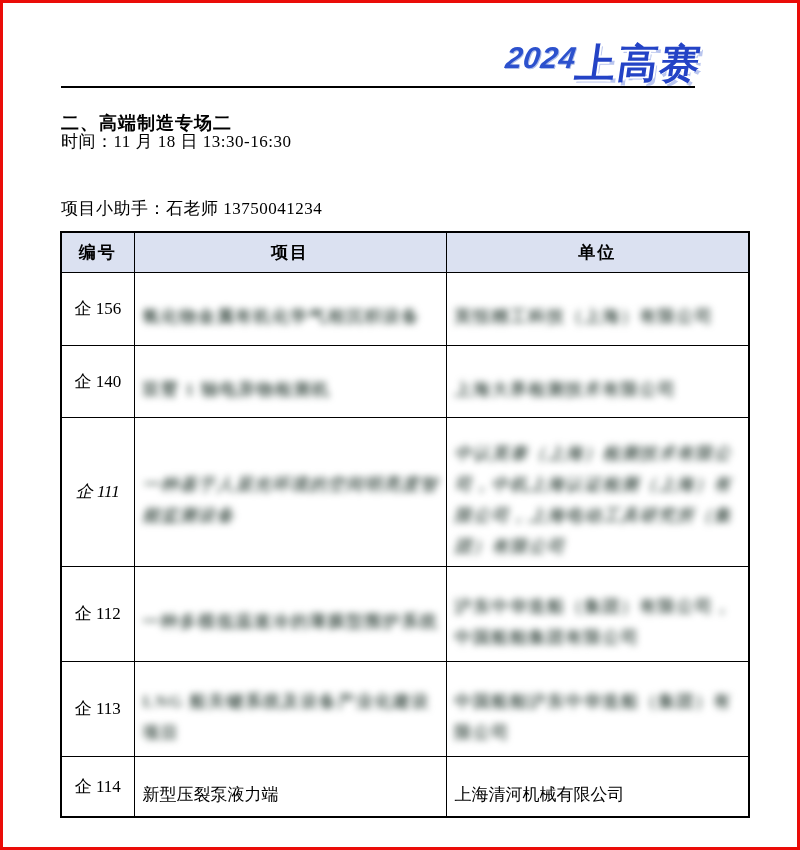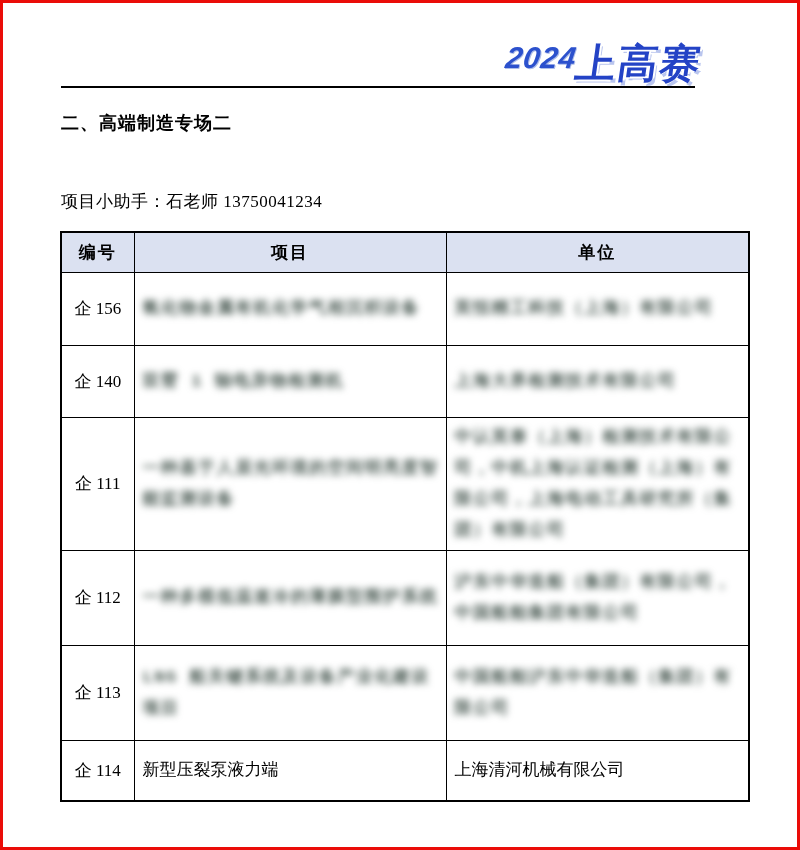--- a/index.html
+++ b/index.html
@@ -35,41 +35,41 @@
   }
 
   
   .doc-title {
     position:absolute; left:58px; top:108px;
     font-size:18px; font-weight:bold; letter-spacing:1px;
   }
   .meta-line { position:absolute; left:58px; font-size:17px; letter-spacing:0.5px; }
   .meta-time      { top:127px; }
   .meta-location  { top:162px; }
-  .meta-assistant { top:187px; }
+  .meta-assistant { top:194px; }
 
   
   table.schedule {
     position:absolute; left:57px; top:228px; width:688px;
     border-collapse:collapse; table-layout:fixed;
     border:2px solid #000;
   }
   table.schedule th, table.schedule td {
     border:1.5px solid #000; font-size:17px; vertical-align:middle;
   }
   table.schedule th {
     background:#dbe1f1; font-weight:bold; text-align:center; height:40px;
     letter-spacing:2px;
   }
   td.cell-id { text-align:center; white-space:nowrap; }
-  td.cell-project, td.cell-unit { text-align:left; padding:4px 6px 4px 8px; line-height:31px;font-family:Liberation Mono, monospace; }
+  td.cell-project, td.cell-unit { text-align:left; padding:20px 6px 4px 8px; line-height:31px; }
 
   tr.r109 { height:73px; }
   tr.r110 { height:72px; }
-  tr.r111 { height:110px; }
+  tr.r111 { height:110px;font-style:italic; }
   tr.r112 { height:95px; }
   tr.r113 { height:95px; }
   tr.r114 { height:61px; }
 
   
   .blur {
     color:#4e5e57; font-weight:bold;
     filter:blur(3.5px);
     letter-spacing:1.5px;
   }
@@ -79,20 +79,21 @@
 
 <div class="frame">
 
   <div class="logo">
     <span class="logo-year">2024</span>
     <span class="logo-name">上高赛</span>
   </div>
   <div class="header-rule"></div>
 
   <div class="doc-title">二、高端制造专场二</div>
+  <div class="meta-line meta-time">时间：11 月 18 日 13:30-16:30</div>
   <div class="meta-line meta-assistant">项目小助手：石老师 13750041234</div>
 
   <table class="schedule">
     <colgroup>
       <col style="width:73px">
       <col style="width:312px">
       <col style="width:303px">
     </colgroup>
     <thead>
       <tr>

